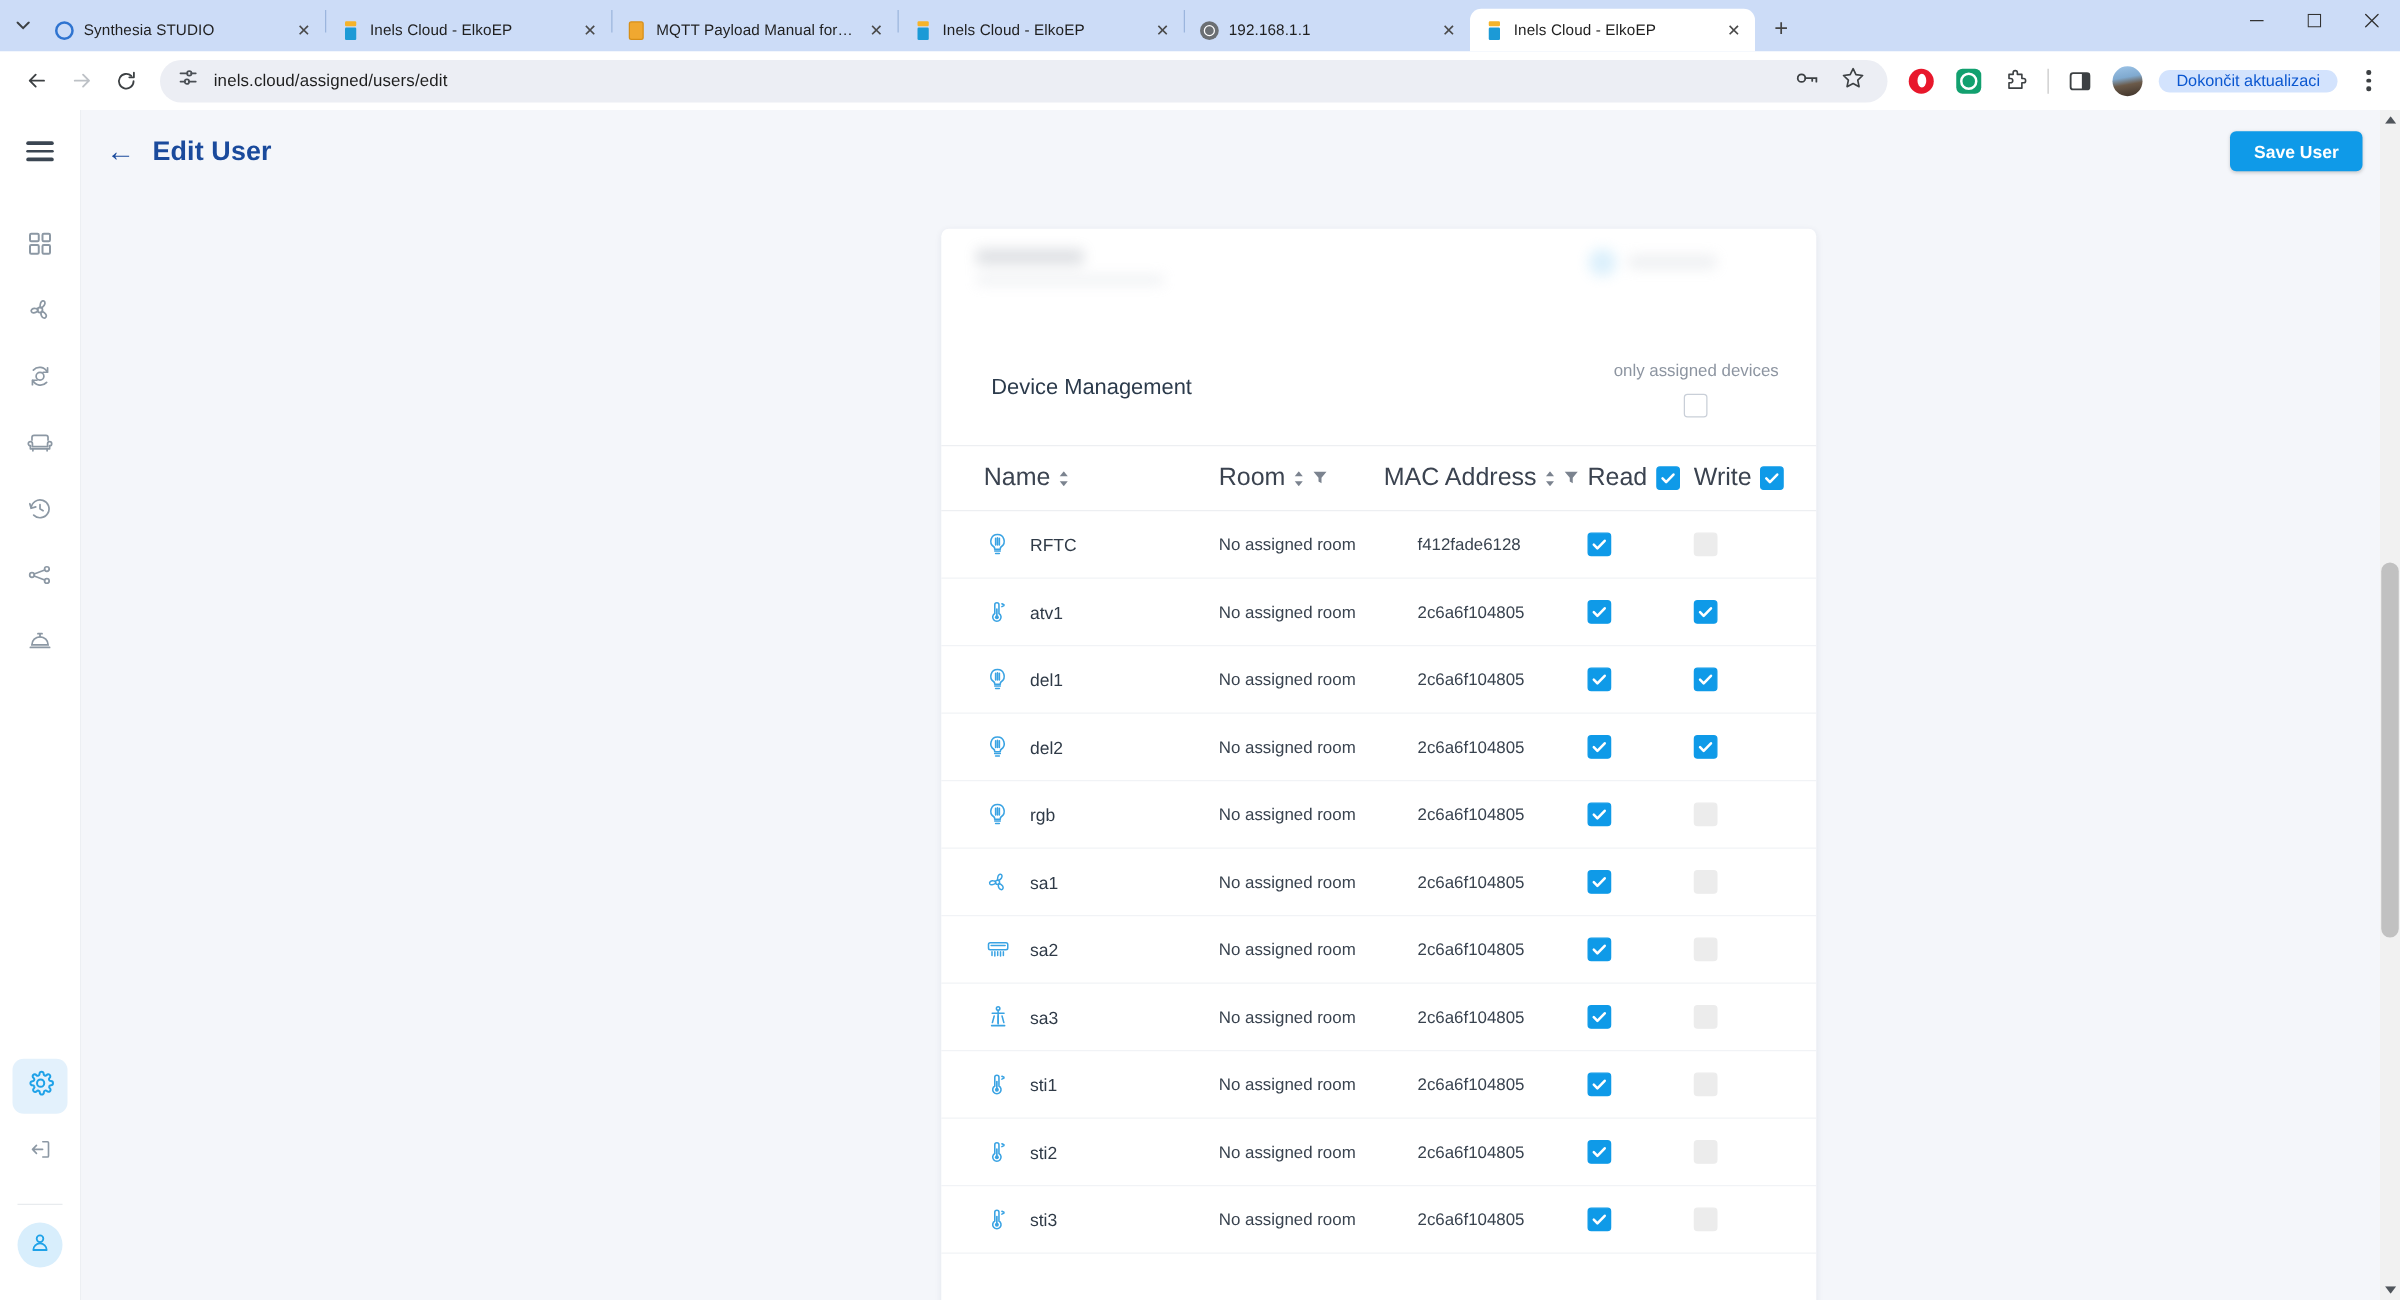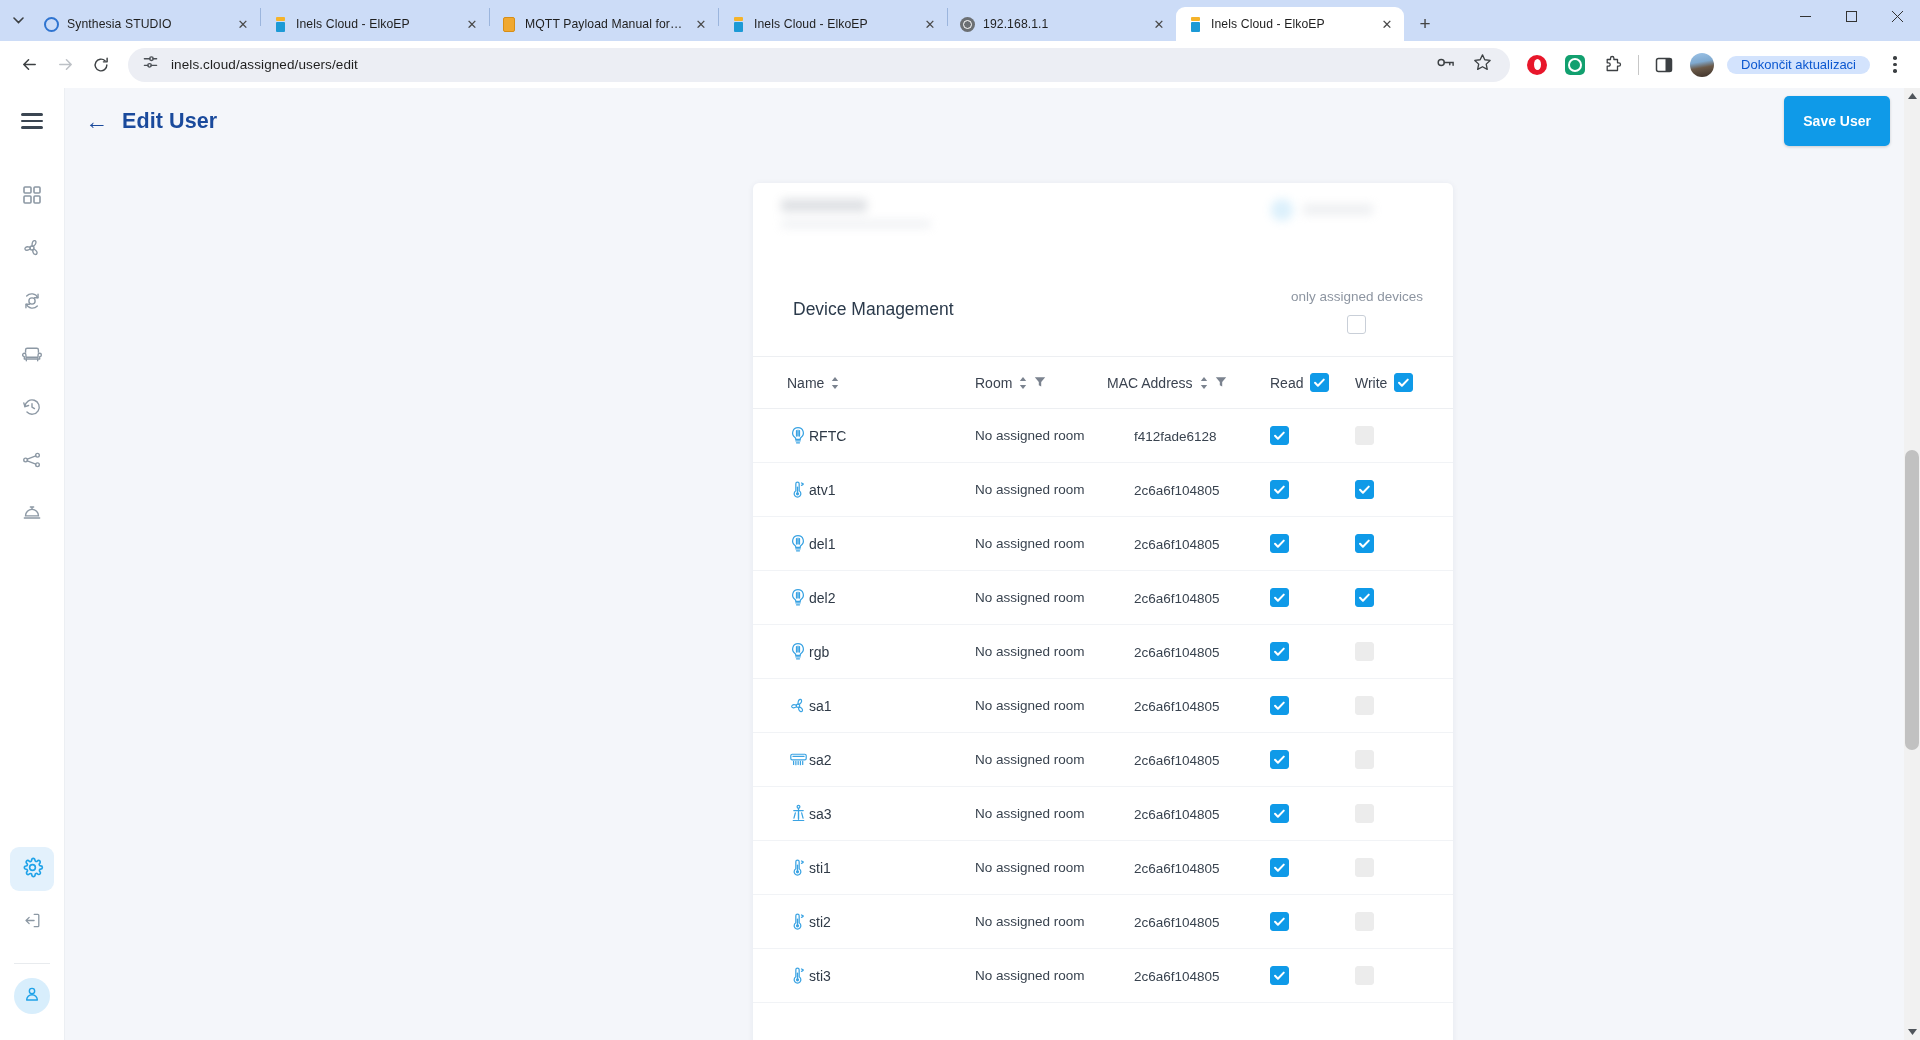--- a/index.html
+++ b/index.html
@@ -110,21 +110,21 @@
 
   .content { flex: 1 1 auto; position: relative; overflow: hidden; }
 
   .page-header {
     position: absolute; top: 0; left: 0; right: 0; height: 66px; background: #f4f6fa;
     display: flex; align-items: center; padding: 0 30px 0 20px; z-index: 20;
   }
   .back-arrow { font-size: 23px; color: #1a4a9c; margin-right: 14px; line-height: 1; }
   .page-title { font-size: 21.5px; font-weight: bold; color: #1a4a9c; letter-spacing: .1px; }
   .save-btn {
-    margin-left: auto; height: 50px; border-radius: 5px; background: #0f9ae8; color: #fff;
+    margin-left: auto; height: 32px; border-radius: 5px; background: #0f9ae8; color: #fff;
     font-size: 14px; font-weight: bold; display: flex; align-items: center; padding: 0 19px;
     box-shadow: 0 1px 3px rgba(0,0,0,.18);
   }
 
   .scroll-area { position: absolute; inset: 0; overflow: hidden; }
 
   .card {
     position: absolute; left: 688px; top: 95px; width: 700px; background: #ffffff;
     border-radius: 6px; box-shadow: 0 1px 6px rgba(25,45,80,.07);
     min-height: 1000px;
@@ -156,34 +156,34 @@
   }
   .cbx.checked { background: #0f9ae8; border-color: #0f9ae8; }
   .cbx.dim { background: #ececec; border-color: #ececec; }
   .cbx svg { display: block; }
 
   .table { border-top: 1px solid #edeff2; }
   .thead {
     display: flex; align-items: center; height: 52px; padding: 0 30px 0 34px;
     border-bottom: 1px solid #edeff2;
   }
-  .th { font-size: 14px; color: #3b4350; display: flex; align-items: center; gap: 7px; }
+  .th { font-size: 20px; color: #3b4350; display: flex; align-items: center; gap: 7px; }
   .col-name  { width: 188px; flex: 0 0 188px; }
   .col-room  { width: 132px; flex: 0 0 132px; }
   .col-mac   { width: 163px; flex: 0 0 163px; }
   .col-read  { width: 85px;  flex: 0 0 85px; }
   .col-write { width: 85px;  flex: 0 0 85px; }
   .sort-ic { display: inline-flex; flex-direction: column; line-height: 0; color: #7b838f; font-size: 8px; gap: 1px;}
   .filter-ic { color: #7b838f; }
 
   .trow {
     display: flex; align-items: center; min-height: 54px; padding: 0 30px 0 34px;
     border-bottom: 1px solid #f1f3f6;
   }
-  .dev-cell { display: flex; align-items: center; gap: 0; }
+  .dev-cell { display: flex; align-items: center; gap: 15px; }
   .dev-icon { width: 22px; height: 22px; flex: 0 0 22px; color: #3aa3e3; display:flex;align-items:center;justify-content:center;}
   .dev-name { font-size: 14px; color: #2f3a47; }
   .room-txt { font-size: 13.5px; color: #39434f; line-height: 1.32; max-width: 86px; }
   .mac-txt { font-size: 13.5px; color: #39434f; margin-left: 27px; }
   .cell-center { display: flex; align-items: center; }
 
   
   .pg-scroll {
     position: absolute; right: 0; top: 0; width: 16px; bottom: 0; background: #f1f1f1; z-index: 30;
   }

